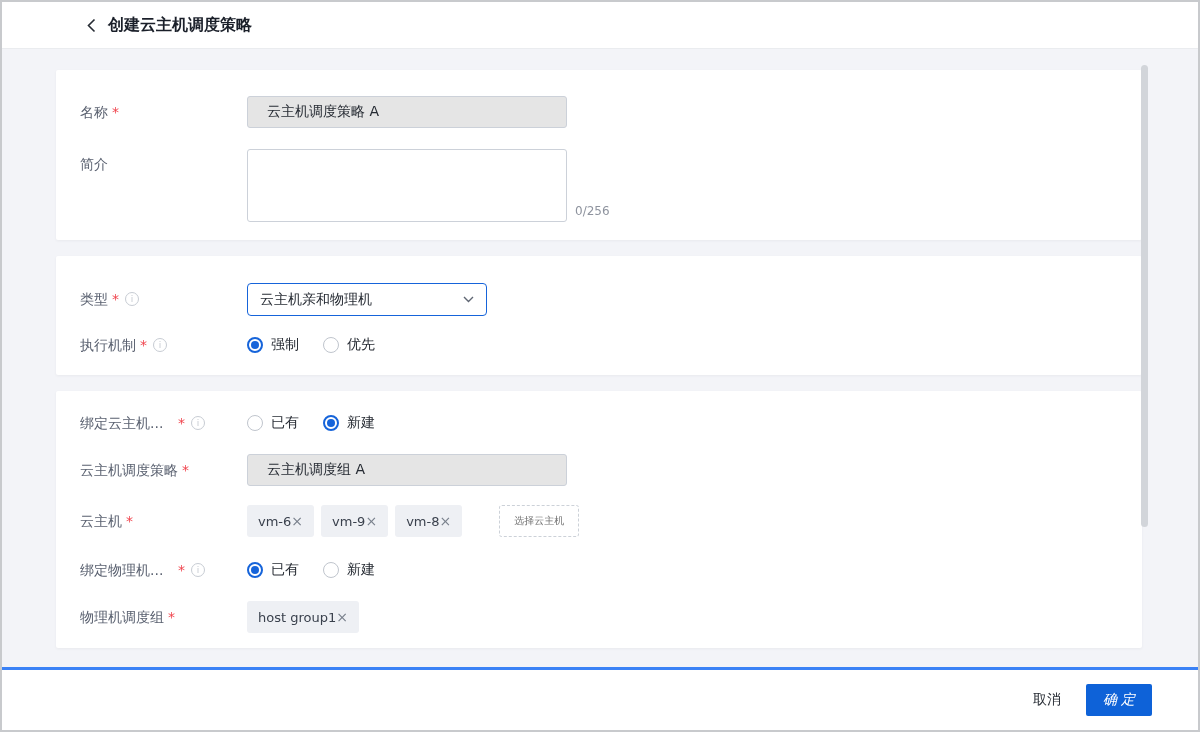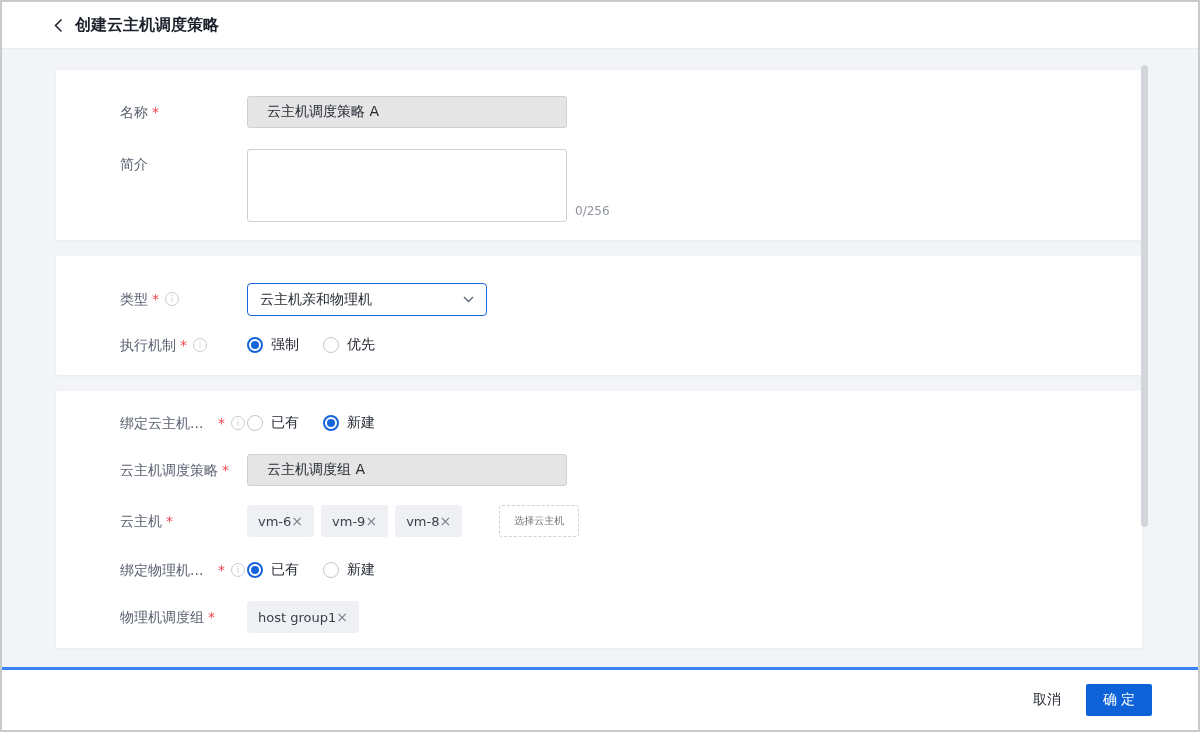--- a/index.html
+++ b/index.html
@@ -6,37 +6,37 @@
   .page {
     position:relative; width:1200px; height:732px; box-sizing:border-box;
     border:2px solid #c8cacd; background:#f3f4f8; overflow:hidden;
     font-family:"DejaVu Sans","Liberation Sans",sans-serif;
     color:#262b33; font-size:14px;
   }
   
   .header {
     position:absolute; top:0; left:0; right:0; height:46px; background:#fff;
     border-bottom:1px solid #eaecef; display:flex; align-items:center;
-    padding-left:52px; gap:12px;
+    padding-left:85px; gap:12px;
   }
   .back-btn { display:flex; align-items:center; cursor:pointer; }
   .page-title { font-size:16px; font-weight:600; color:#1a1f29; }
 
   
   .card {
     position:absolute; left:54px; width:1086px; background:#fff;
     border-radius:2px; box-shadow:0 1px 3px rgba(31,38,55,0.05);
   }
   #card-basic   { top:68px;  height:170px; }
   #card-type    { top:254px; height:119px; }
   #card-binding { top:389px; height:257px; }
 
   .field-label {
     position:absolute; left:24px; display:flex; align-items:center;
-    color:#5a6170; font-size:14px; line-height:20px; white-space:nowrap;margin-left:40px;
+    color:#5a6170; font-size:14px; line-height:20px; white-space:nowrap;
   }
   .label-text.trunc { width:94px; overflow:hidden; }
   .req { color:#f0454e; margin-left:4px; }
   .info-icon {
     width:14px; height:14px; box-sizing:border-box; border:1px solid #c7ccd3;
     border-radius:50%; margin-left:6px; color:#c7ccd3; font-size:9px;
     line-height:12px; text-align:center; font-style:normal; flex:0 0 auto;
   }
   .info-icon::before { content:"i"; }
   .control { position:absolute; left:191px; }
@@ -91,21 +91,21 @@
     border-top:3px solid #3b82f6; display:flex; align-items:center;
     justify-content:flex-end; padding-right:46px; gap:21px;
   }
   .btn-cancel {
     background:none; border:none; font-size:14px; color:#262b33;
     cursor:pointer; font-family:inherit; padding:6px 4px;
   }
   .btn-confirm {
     width:66px; height:32px; background:#0e62d8; color:#fff; border:none;
     border-radius:2px; font-size:14px; font-family:inherit; cursor:pointer;
-    letter-spacing:4px; padding:0 0 0 4px; 
+    letter-spacing:4px; padding:0 0 0 4px; font-style:italic;
   }
 
   .scrollbar-thumb {
     position:absolute; left:1139px; top:63px; width:7px; height:462px;
     background:#d2d5da; border-radius:4px;
   }
 </style>
 </head>
 <body>
 

